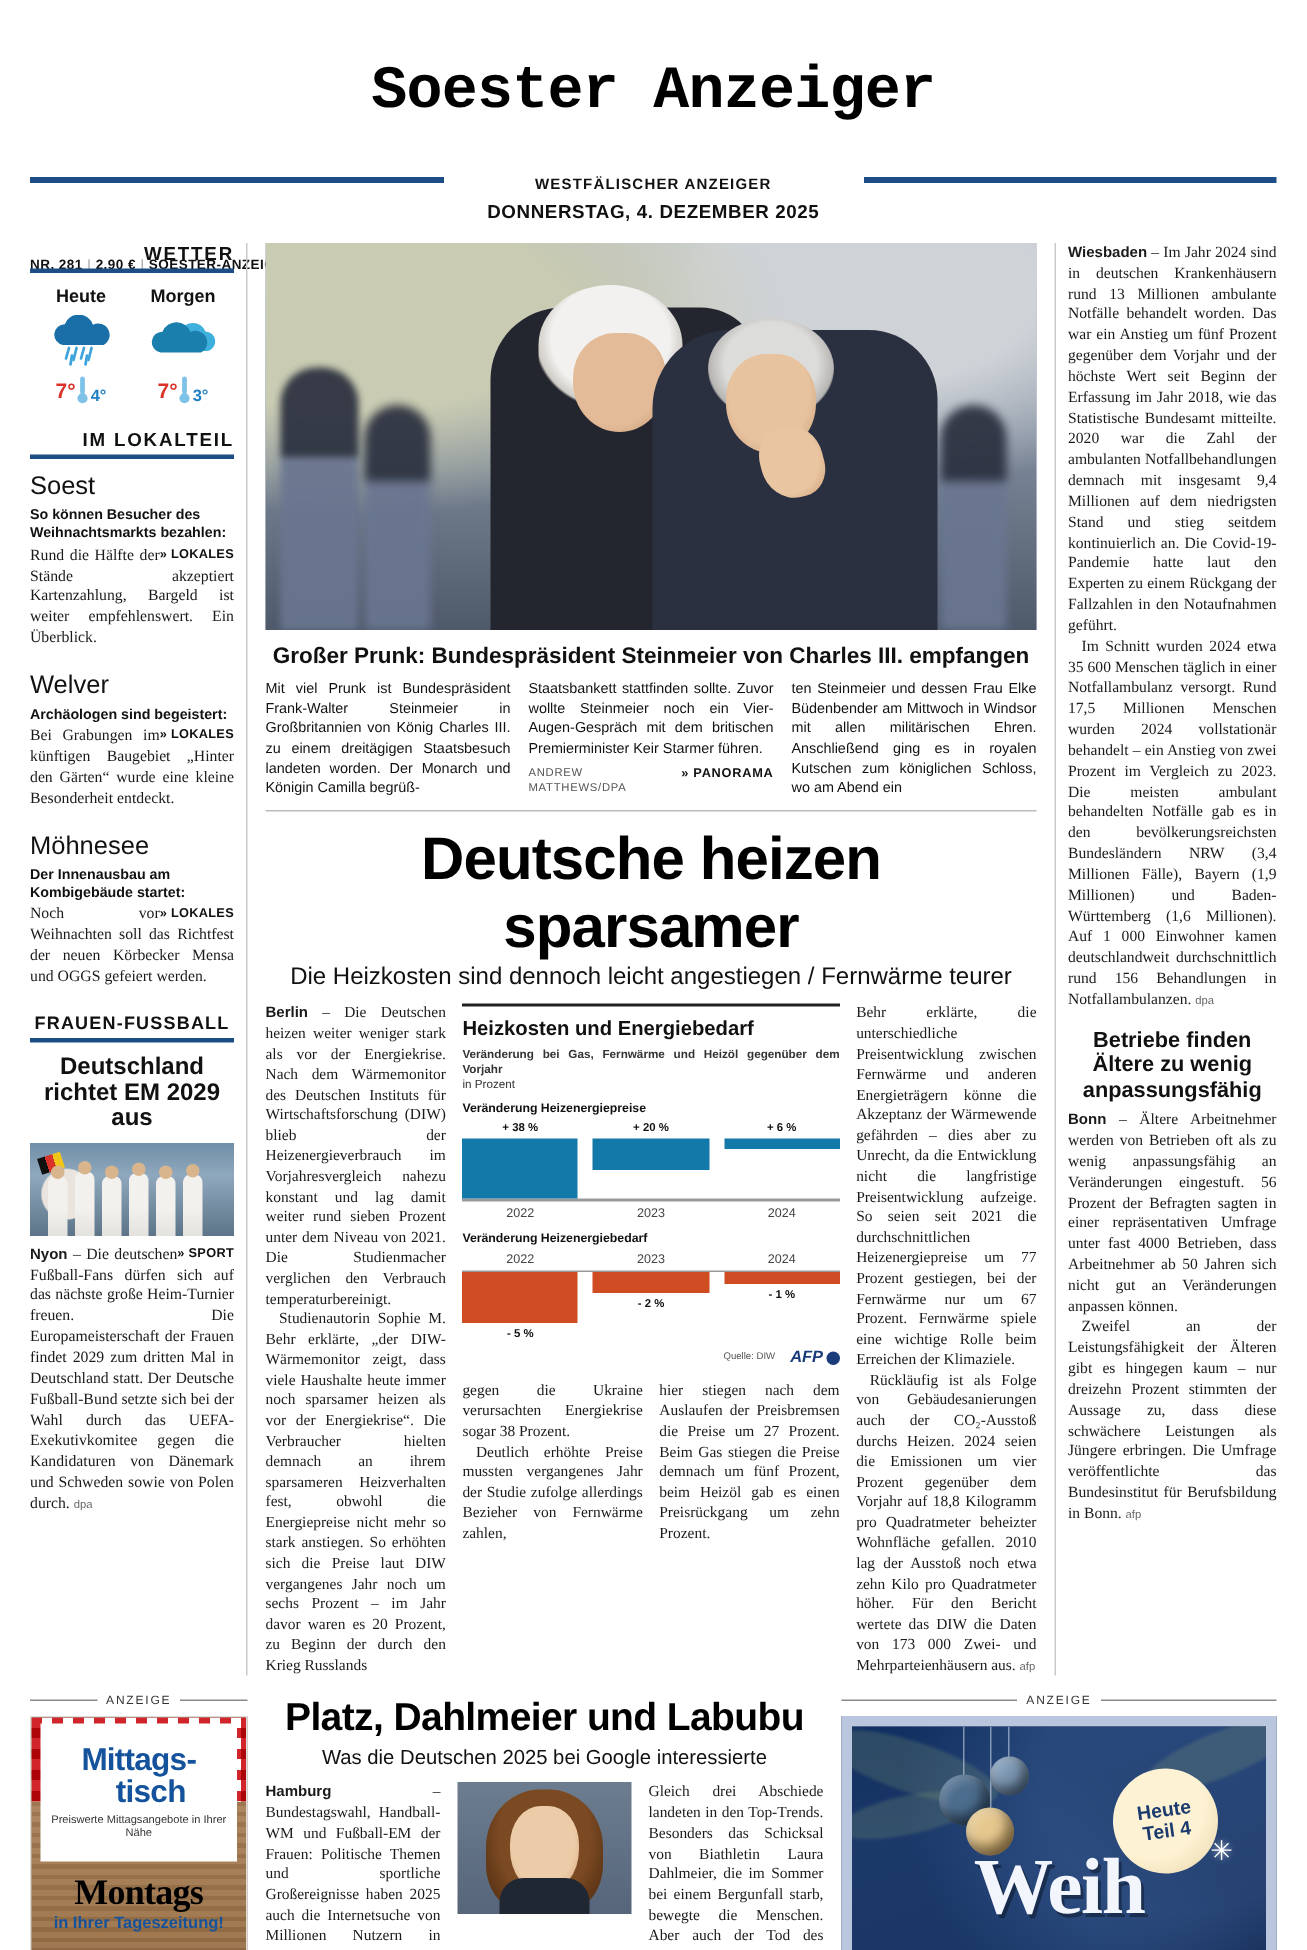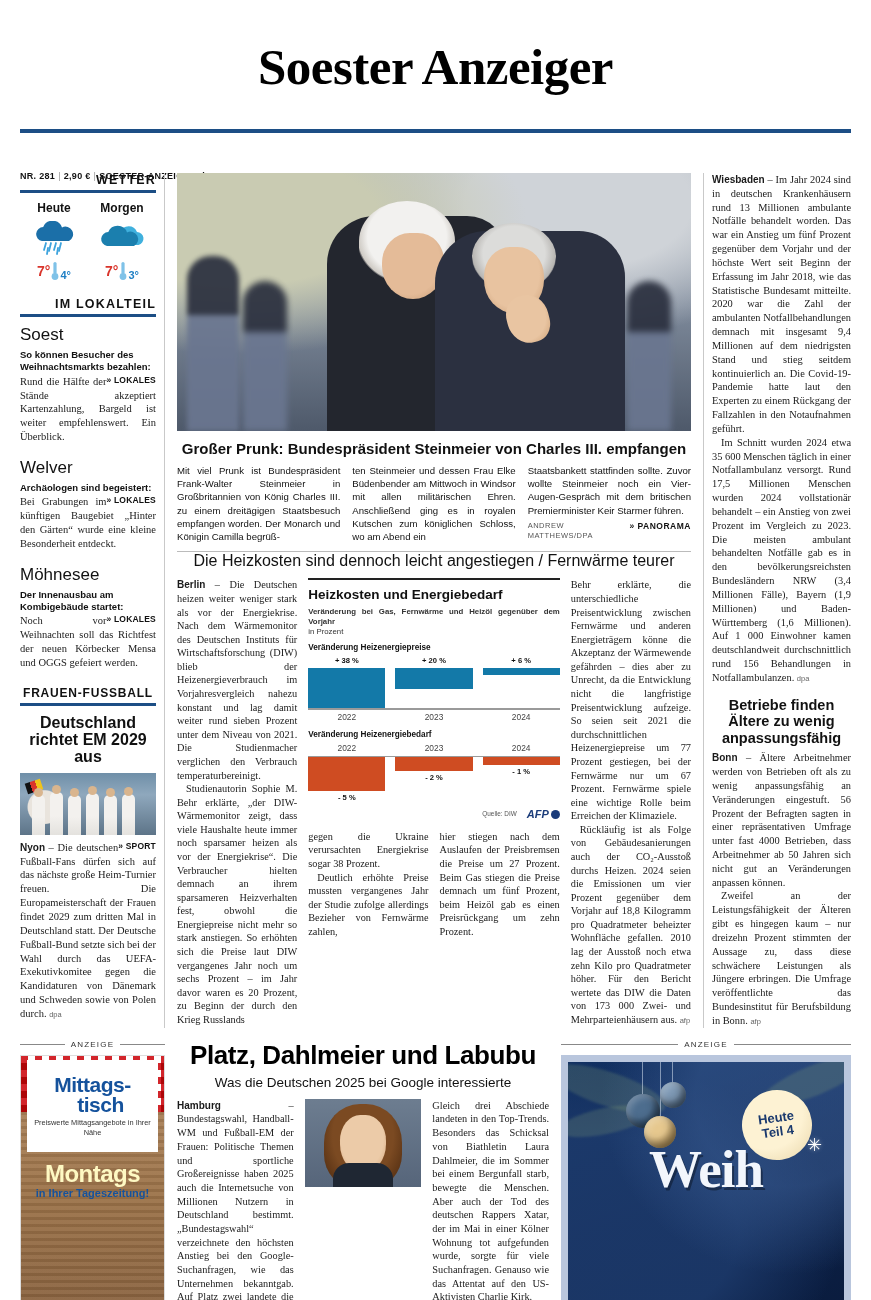--- a/index.html
+++ b/index.html
@@ -9,23 +9,23 @@
     font-family: "Liberation Serif", serif;
     color: #111;
     position: relative;
     overflow: hidden;
   }
   .page { width: 871px; height: 1300px; position: relative; padding: 0 20px; }
 
   
   .masthead { text-align: center; padding-top: 42px; }
   .masthead-title {
-    font-family: Liberation Serif, serif;
+    font-family: Liberation Mono, monospace;
     font-weight: bold;
-    font-size: 51px;
+    font-size: 40px;
     letter-spacing: -0.5px;
     line-height: 1;
     color: #000;
   }
   .masthead-sub {
     margin-top: 22px;
     display: flex; align-items: flex-end; justify-content: center;
     gap: 0;
     position: relative;
     height: 44px;
@@ -328,22 +328,22 @@
   .mt-t2 {
     font-family: "Liberation Sans", sans-serif; font-weight: bold;
     font-size: 21px; color: #15529c; line-height: 1; margin-left: 16px; letter-spacing: -.5px;
   }
   .mt-t3 {
     font-family: "Liberation Sans", sans-serif; font-size: 7.4px;
     color: #333; text-align: center; margin-top: 3px; line-height: 1.25;
   }
   .mt-t4 {
     position: absolute; left: 0; right: 0; top: 104px; z-index: 3; text-align: center;
-    font-family: Liberation Sans, sans-serif; font-weight: bold;
-    font-size: 24px; color: #fef9c3; letter-spacing: -.5px;
+    font-family: Liberation Serif, serif; font-weight: bold;
+    font-size: 24px; color: #000000; letter-spacing: -.5px;
   }
   .mt-t5 {
     position: absolute; left: 0; right: 0; top: 131px; z-index: 3; text-align: center;
     font-family: "Liberation Sans", sans-serif; font-weight: bold;
     font-size: 11px; color: #15529c;
   }
 
   
   .b-hl {
     font-family: "Liberation Sans", sans-serif; font-weight: bold;
@@ -428,20 +428,24 @@
 </style>
 </head>
 <body>
 
 <div class="page">
 
   <div class="masthead">
     <div class="masthead-title">Soester Anzeiger</div>
     <div class="masthead-sub">
       <div class="rule-blue"></div>
+      <div class="center-block">
+        <div class="center-line1">WESTFÄLISCHER ANZEIGER</div>
+        <div class="center-line2">DONNERSTAG, 4. DEZEMBER 2025</div>
+      </div>
       <div class="rule-blue"></div>
     </div>
   </div>
   <div class="issue-line">
     <span>NR. 281</span><span class="sep">|</span><span>2,90 €</span><span class="sep">|</span><span>SOESTER-ANZEIGER.de</span>
   </div>
 
   <div class="grid">
 
     <div class="rail">
@@ -550,32 +554,33 @@
         <div class="hair-a"></div>
         <div class="face-a"></div>
         <div class="figure-b"></div>
         <div class="hair-b"></div>
         <div class="face-b"></div>
         <div class="hand"></div>
       </div>
 
       <div class="cap-hl">Großer Prunk: Bundespräsident Steinmeier von Charles III. empfangen</div>
       <div class="cap-cols">
-        <div>Mit viel Prunk ist Bundespräsident Frank-Walter Steinmeier in Großbritannien von König Charles III. zu einem dreitägigen Staatsbesuch empfangen worden. Der Monarch und Königin Camilla begrüß-</div>
-        <div>ten Steinmeier und dessen Frau Elke Büdenbender am Mittwoch in Windsor mit allen militärischen Ehren. Anschließend ging es in royalen Kutschen zum königlichen Schloss, wo am Abend ein</div>
+        <div>Mit viel Prunk ist Bundespräsident Frank-Walter Steinmeier in Großbritannien von König Charles III. zu einem dreitägigen Staatsbesuch landeten worden. Der Monarch und Königin Camilla begrüß-</div>
         <div>
           <span>Staatsbankett stattfinden sollte. Zuvor wollte Steinmeier noch ein Vier-Augen-Gespräch mit dem britischen Premierminister Keir Starmer führen.</span>
           <div class="credit">
             <span class="pan">» PANORAMA</span>
             <span>ANDREW MATTHEWS/DPA</span>
           </div>
         </div>
+        <div>ten Steinmeier und dessen Frau Elke Büdenbender am Mittwoch in Windsor mit allen militärischen Ehren. Anschließend ging es in royalen Kutschen zum königlichen Schloss, wo am Abend ein</div>
       </div>
       <div class="hr-thin"></div>
 
+      <div class="main-hl">Deutsche heizen sparsamer</div>
       <div class="main-sub">Die Heizkosten sind dennoch leicht angestiegen / Fernwärme teurer</div>
 
       <div class="body-cols">
 
         <div>
           <p class="first"><b>Berlin</b> <span>– Die Deutschen heizen weiter weniger stark als vor der Energiekrise. Nach dem Wärmemonitor des Deutschen Instituts für Wirtschaftsforschung (DIW) blieb der Heizenergieverbrauch im Vorjahresvergleich nahezu konstant und lag damit weiter rund sieben Prozent unter dem Niveau von 2021. Die Studienmacher verglichen den Verbrauch temperaturbereinigt.</span></p>
           <p><span>Studienautorin Sophie M. Behr erklärte, „der DIW-Wärmemonitor zeigt, dass viele Haushalte heute immer noch sparsamer heizen als vor der Energiekrise“. Die Verbraucher hielten demnach an ihrem sparsameren Heizverhalten fest, obwohl die Energiepreise nicht mehr so stark anstiegen. So erhöhten sich die Preise laut DIW vergangenes Jahr noch um sechs Prozent – im Jahr davor waren es 20 Prozent, zu Beginn der durch den Krieg Russlands</span></p>
         </div>
 
         <div style="grid-column: span 2">

